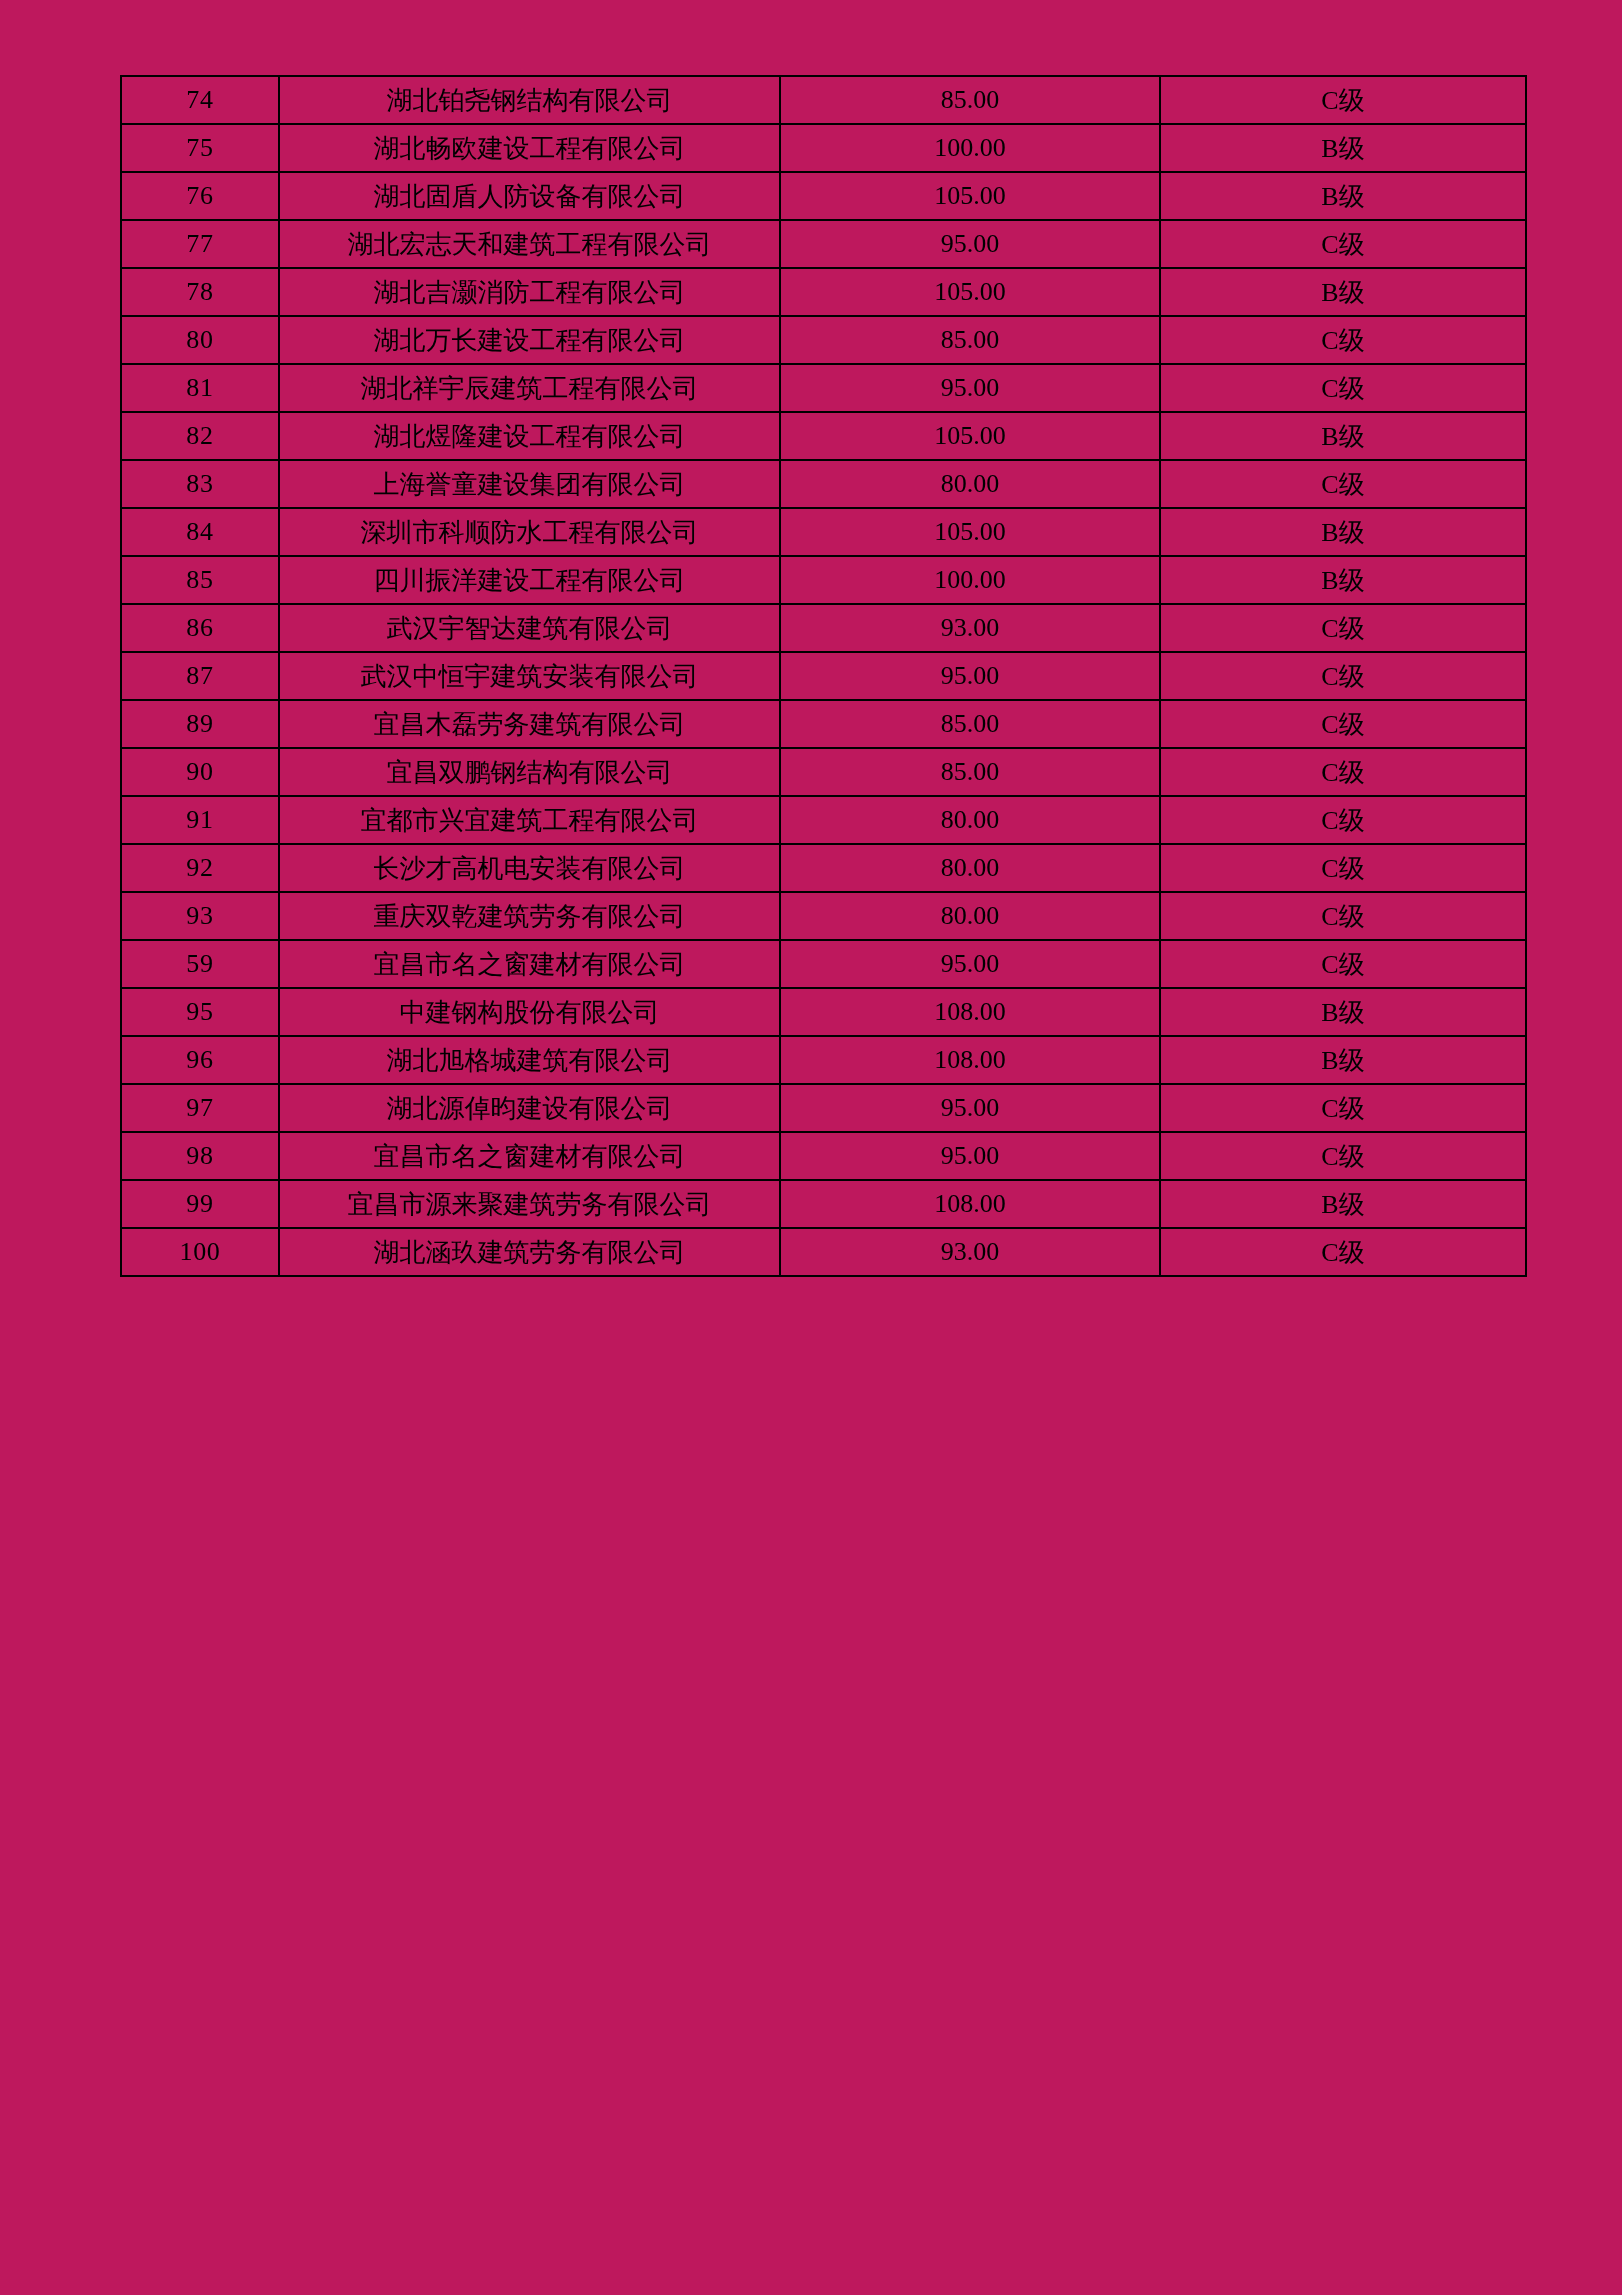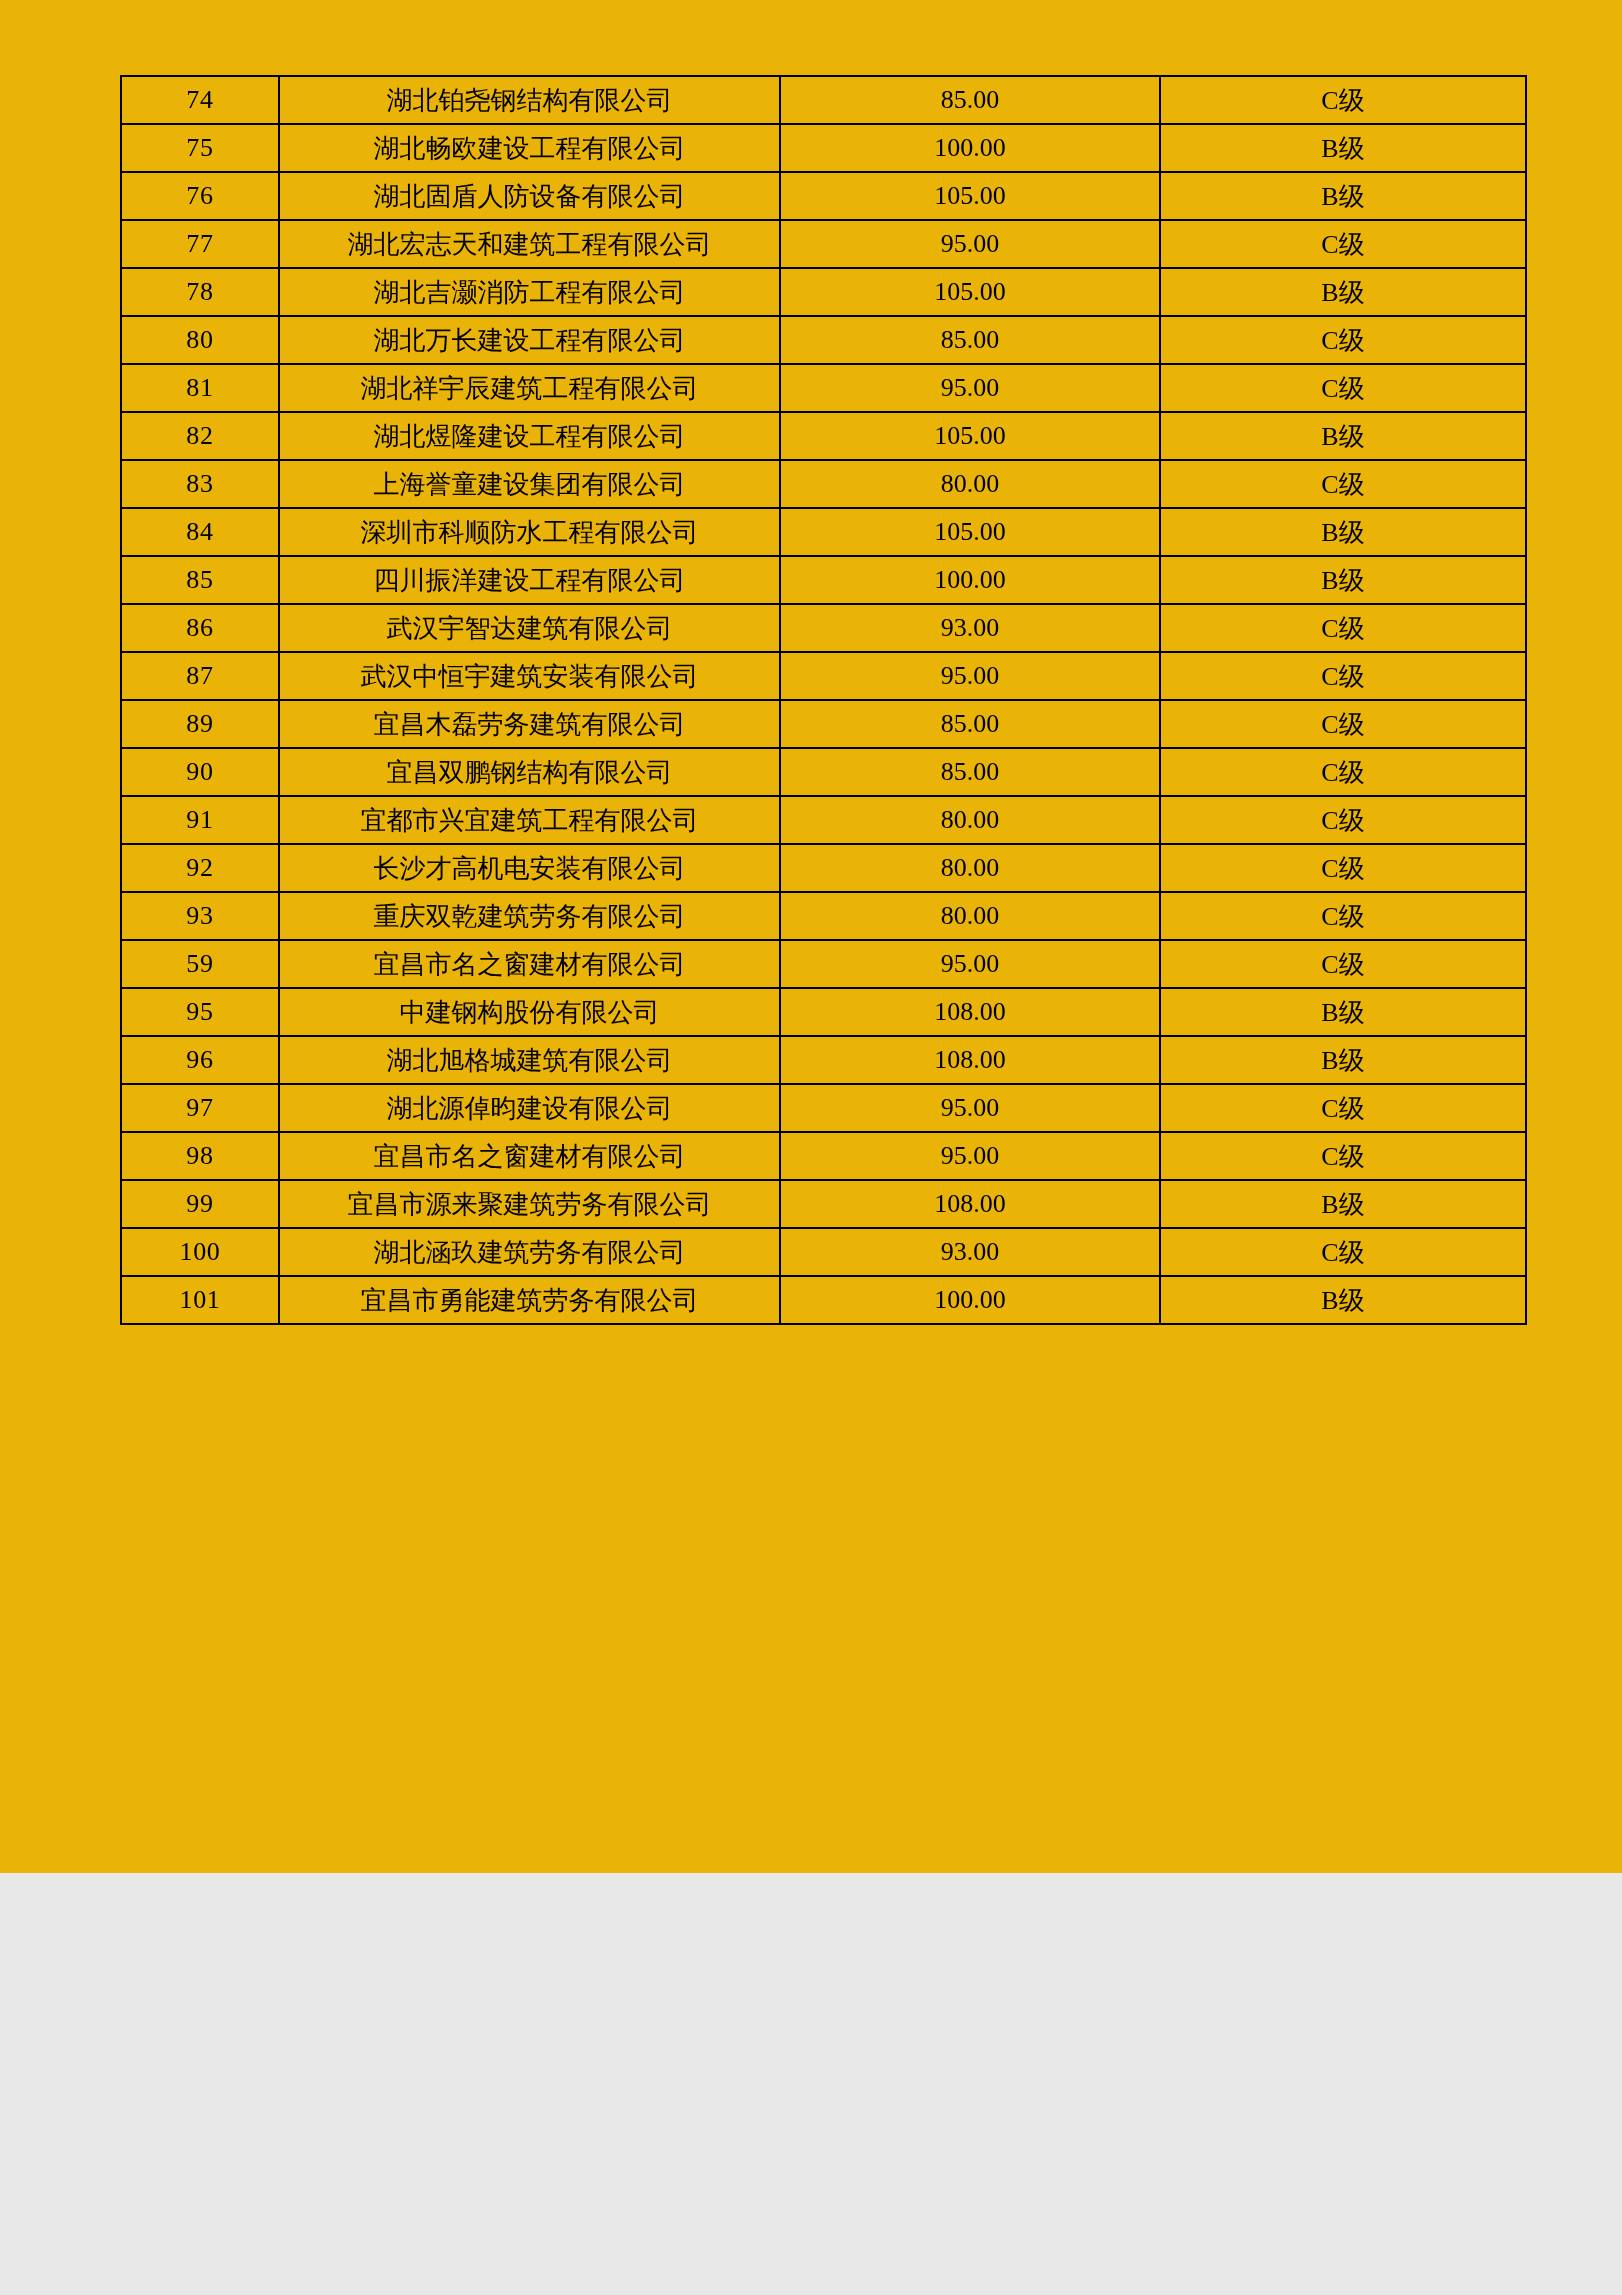--- a/index.html
+++ b/index.html
@@ -6,22 +6,22 @@
     margin: 0;
     padding: 0;
   }
   body {
     background: #e8e8e8;
     font-family: "Liberation Serif", "DejaVu Serif", serif;
   }
   .page {
     position: relative;
     width: 1622px;
-    height: 1873px;
-    background: #eab308;
+    height: 2295px;
+    background: #be185d;
     margin: 0 auto;
     overflow: hidden;
   }
   table.score-table {
     position: absolute;
     left: 120px;
     top: 75px;
     width: 1405px;
     border-collapse: collapse;
     table-layout: fixed;
@@ -203,22 +203,16 @@
         <td class="name-cell">宜昌市源来聚建筑劳务有限公司</td>
         <td class="score-cell">108.00</td>
         <td class="grade-cell">B级</td>
       </tr>
       <tr>
         <td class="no-cell">100</td>
         <td class="name-cell">湖北涵玖建筑劳务有限公司</td>
         <td class="score-cell">93.00</td>
         <td class="grade-cell">C级</td>
       </tr>
-      <tr>
-        <td class="no-cell">101</td>
-        <td class="name-cell">宜昌市勇能建筑劳务有限公司</td>
-        <td class="score-cell">100.00</td>
-        <td class="grade-cell">B级</td>
-      </tr>
     </tbody>
   </table>
 </div>
 
 
 </body></html>

